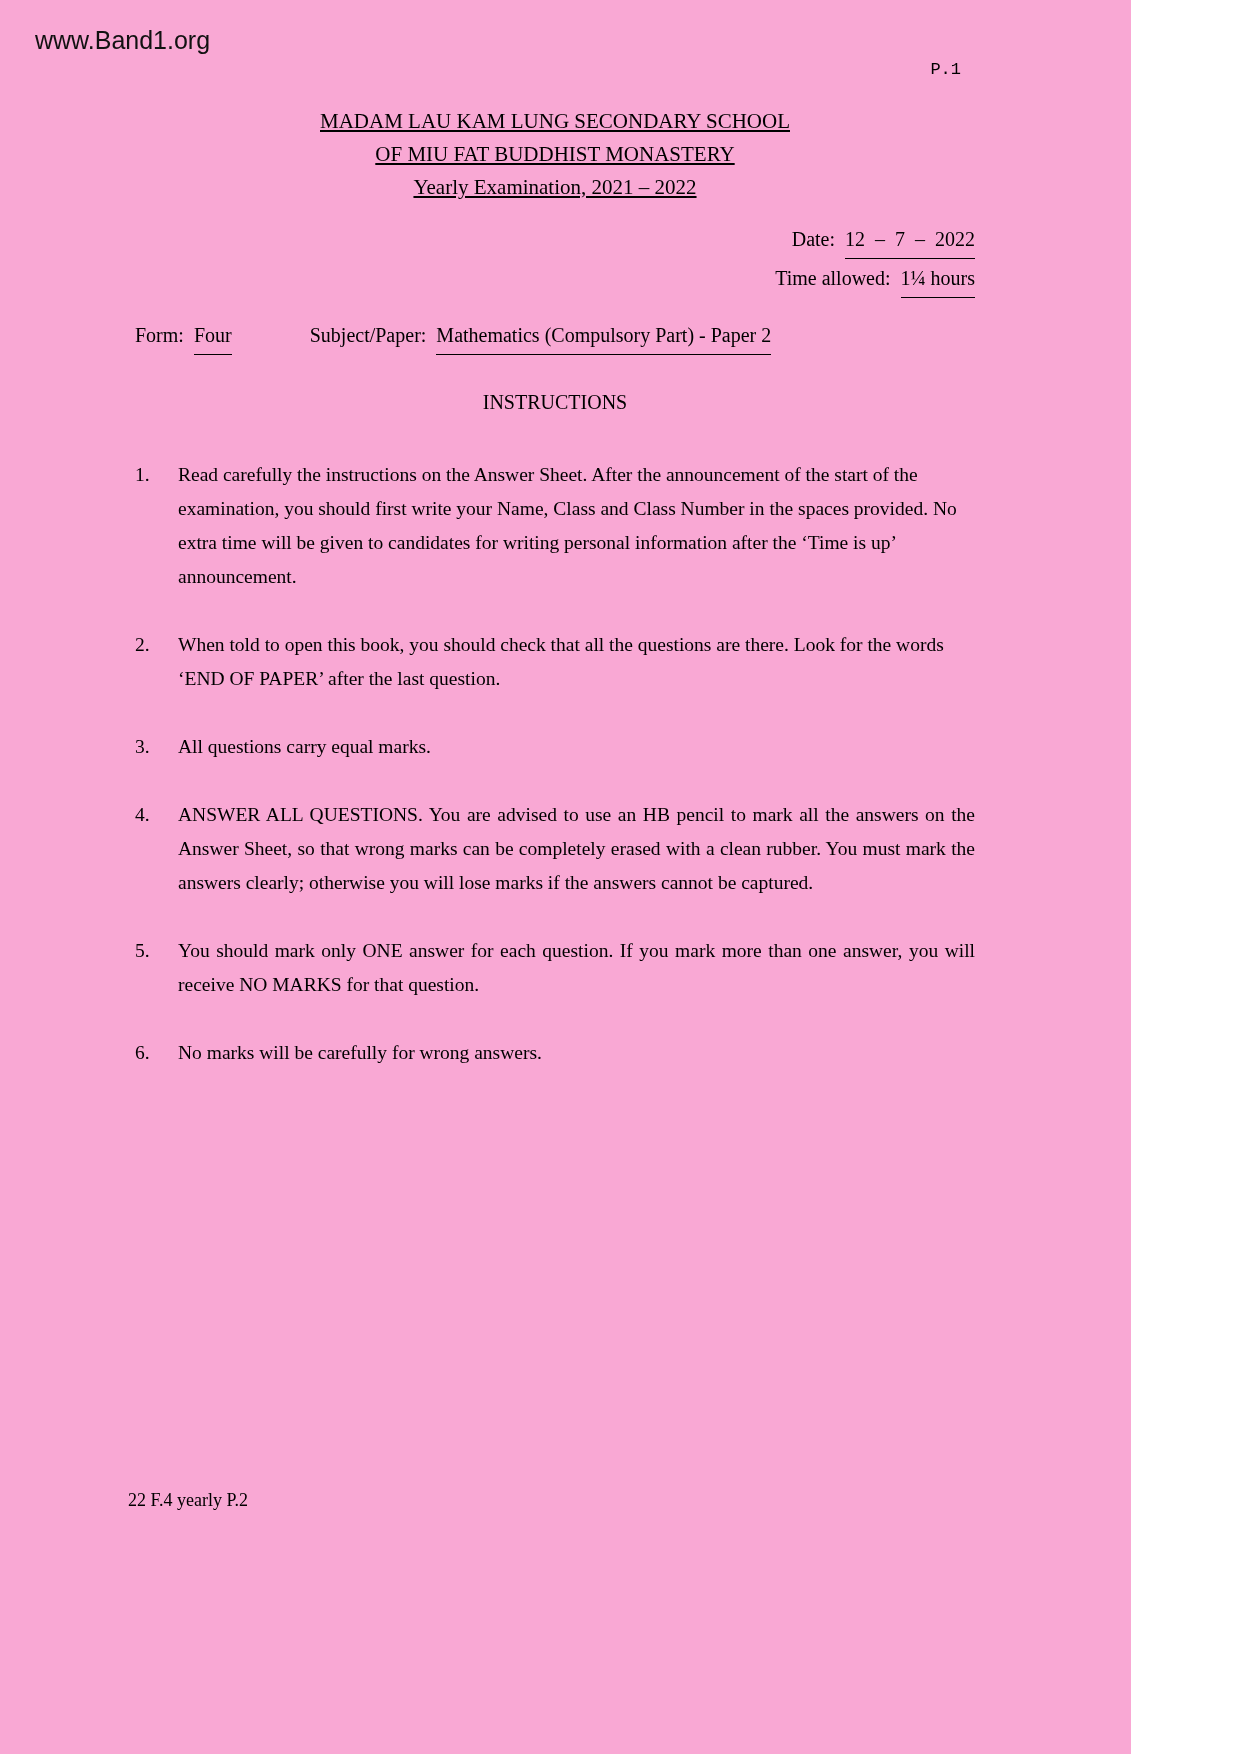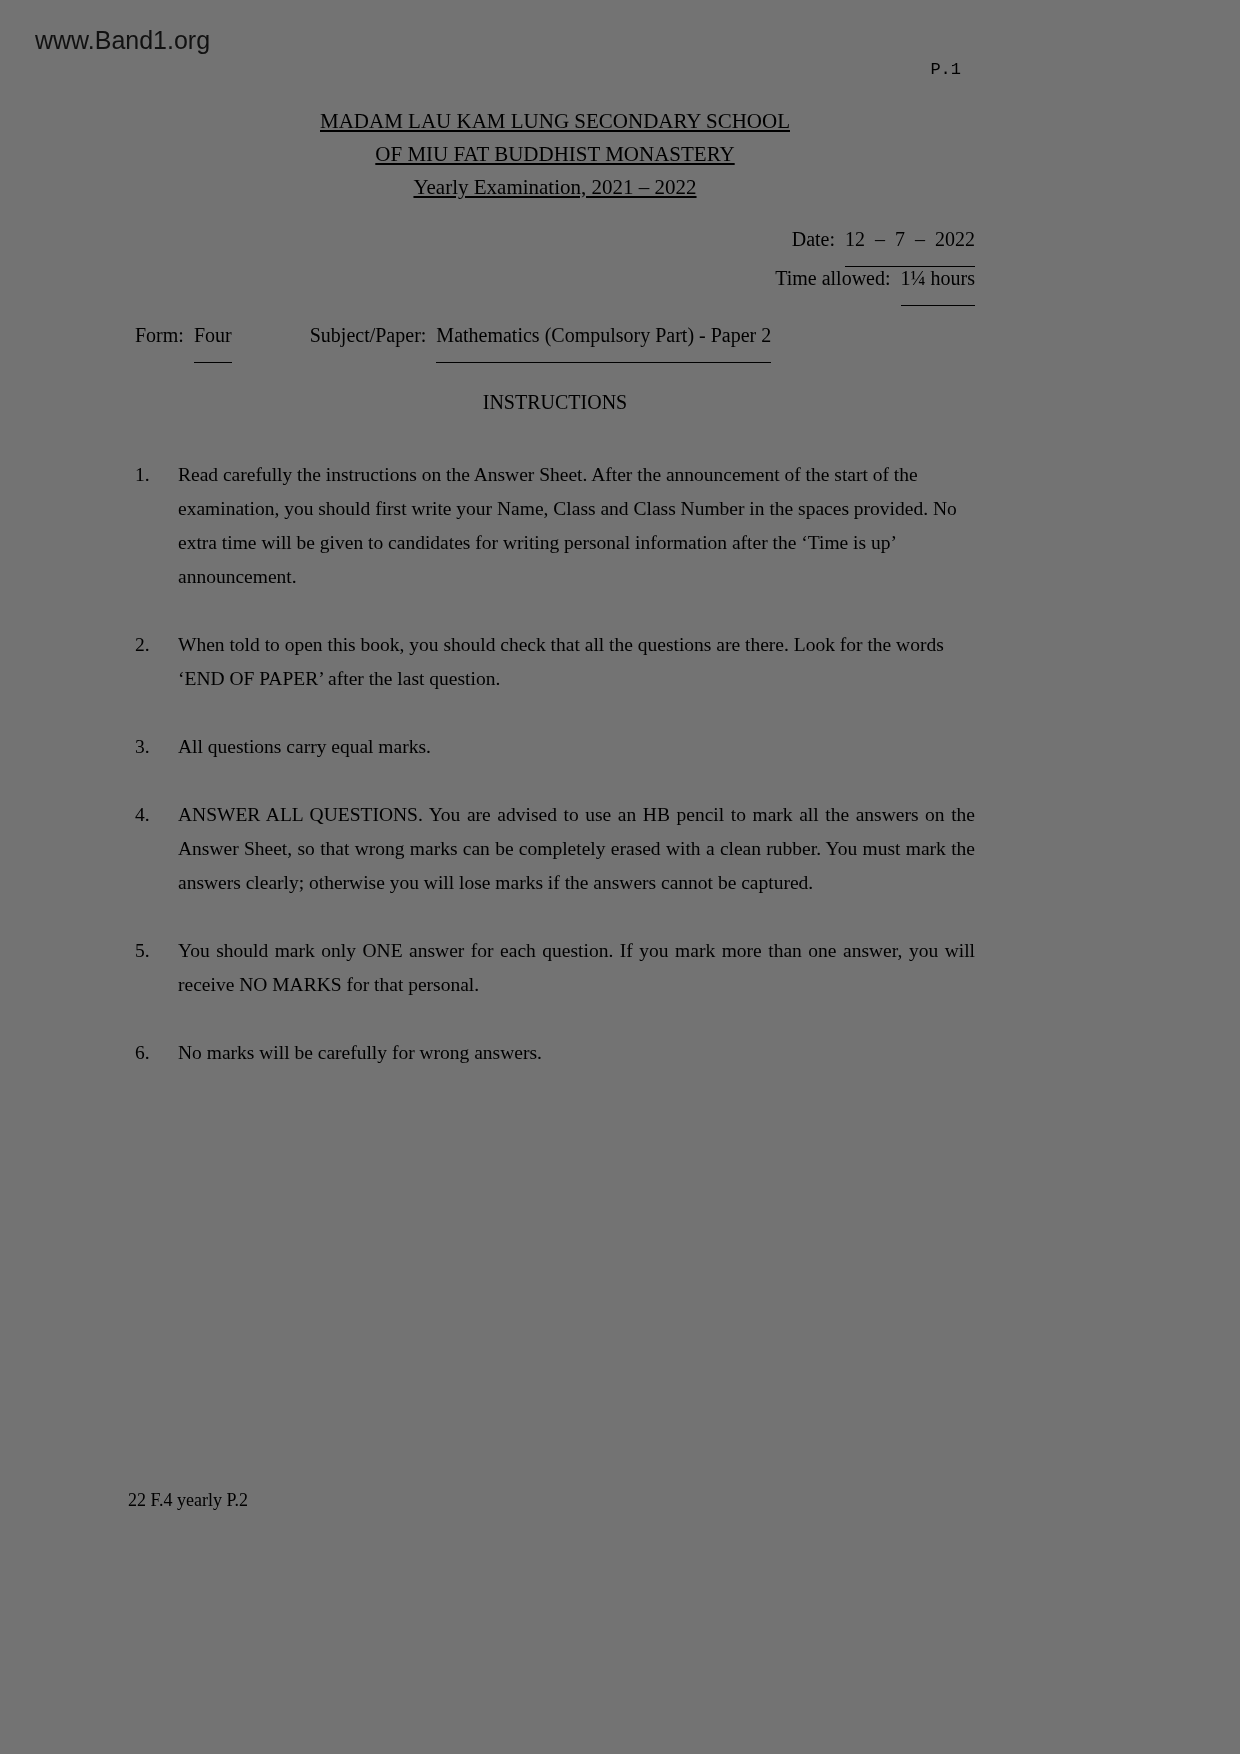--- a/index.html
+++ b/index.html
@@ -9,23 +9,23 @@
   }
   body {
     width: 1240px;
     height: 1754px;
     font-family: "Liberation Serif", serif;
     color: #000000;
     position: relative;
   }
   .page {
     position: relative;
-    width: 1240px;
+    width: 1131px;
     height: 1754px;
-    background: #737373;
+    background: #f9a8d4;
     overflow: hidden;
   }
   .watermark {
     position: absolute;
     left: 35px;
     top: 26px;
     font-family: "Liberation Sans", sans-serif;
     font-size: 25px;
     font-weight: 500;
     color: #111111;
@@ -52,21 +52,21 @@
   }
   .meta-right {
     text-align: right;
     font-size: 20px;
   }
   .meta-date { margin-top: 24px; }
   .meta-time { margin-top: 16px; }
   .label { margin-right: 10px; }
   .u {
     border-bottom: 1.5px solid #000;
-    padding-bottom: 16px;
+    padding-bottom: 8px;
     white-space: pre;
   }
   .form-line {
     margin-top: 34px;
     font-size: 20px;
   }
   .subject-group { margin-left: 78px; }
   .ins-heading {
     margin-top: 44px;
     text-align: center;
@@ -143,21 +143,21 @@
         <div class="ins-row">
           <div class="ins-num">3.</div>
           <div class="ins-body"><span>All questions carry equal marks.</span></div>
         </div>
         <div class="ins-row">
           <div class="ins-num">4.</div>
           <div class="ins-body justify"><span class="bold">ANSWER ALL QUESTIONS.</span><span> You are advised to use an HB pencil to mark all the answers on the Answer Sheet, so that wrong marks can be completely erased with a clean rubber. You must mark the answers clearly; otherwise you will lose marks if the answers cannot be captured.</span></div>
         </div>
         <div class="ins-row">
           <div class="ins-num">5.</div>
-          <div class="ins-body justify"><span>You should mark only </span><span class="bold">ONE</span><span> answer for each question. If you mark more than one answer, you will receive </span><span class="bold">NO MARKS</span><span> for that personal.</span></div>
+          <div class="ins-body justify"><span>You should mark only </span><span class="bold">ONE</span><span> answer for each question. If you mark more than one answer, you will receive </span><span class="bold">NO MARKS</span><span> for that question.</span></div>
         </div>
         <div class="ins-row">
           <div class="ins-num">6.</div>
           <div class="ins-body"><span>No marks will be carefully for wrong answers.</span></div>
         </div>
       </div>
 
   </div>
 
   <div class="footer">22 F.4 yearly P.2</div>

